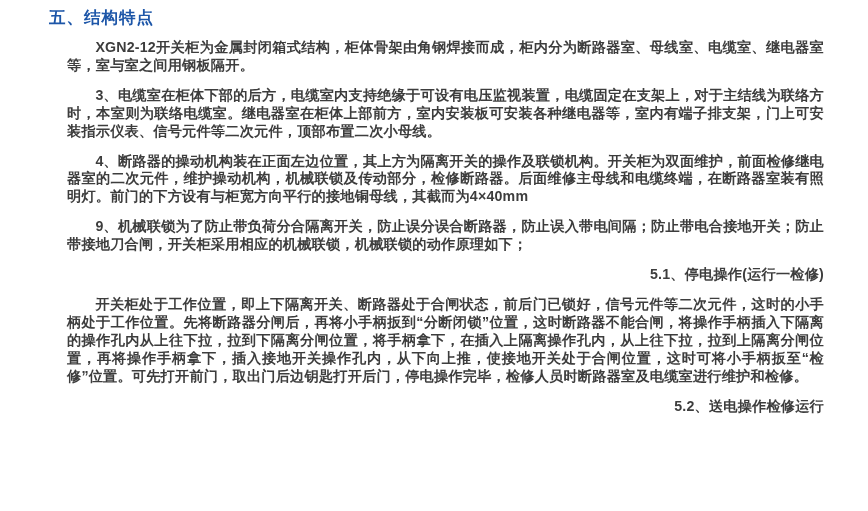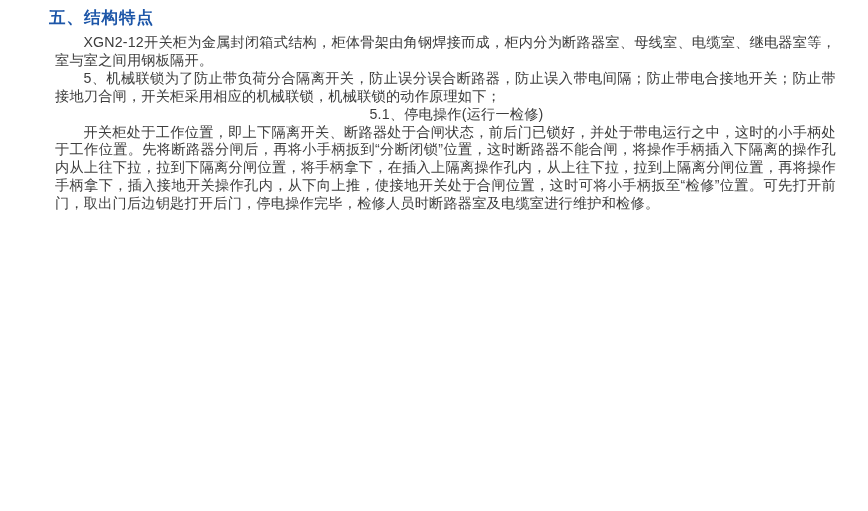--- a/index.html
+++ b/index.html
@@ -25,32 +25,36 @@
   }
   .section-title {
     font-size: 16.5px;
     font-weight: bold;
     color: #1d56a8;
     margin: 2px 0 7px -6px;
     line-height: 20px;
     letter-spacing: 1px;
   }
   .para {
-    margin: 0;
+    margin: 12px;
     text-indent: 2em;
     text-align: justify;
+    font-weight: bold;
   }
   .para.subhead {
     text-indent: 1.55em;
-    text-align: center;
+    text-align: right;
   }
 </style>
 </head>
 <body>
 
 <div class="page">
   <div class="section-title">五、结构特点</div>
 
   <p class="para">XGN2-12开关柜为金属封闭箱式结构，柜体骨架由角钢焊接而成，柜内分为断路器室、母线室、电缆室、继电器室等，室与室之间用钢板隔开。</p>
-  <p class="para">5、机械联锁为了防止带负荷分合隔离开关，防止误分误合断路器，防止误入带电间隔；防止带电合接地开关；防止带接地刀合闸，开关柜采用相应的机械联锁，机械联锁的动作原理如下；</p>
+  <p class="para">3、电缆室在柜体下部的后方，电缆室内支持绝缘于可设有电压监视装置，电缆固定在支架上，对于主结线为联络方时，本室则为联络电缆室。继电器室在柜体上部前方，室内安装板可安装各种继电器等，室内有端子排支架，门上可安装指示仪表、信号元件等二次元件，顶部布置二次小母线。</p>
+  <p class="para">4、断路器的操动机构装在正面左边位置，其上方为隔离开关的操作及联锁机构。开关柜为双面维护，前面检修继电器室的二次元件，维护操动机构，机械联锁及传动部分，检修断路器。后面维修主母线和电缆终端，在断路器室装有照明灯。前门的下方设有与柜宽方向平行的接地铜母线，其截而为4×40mm</p>
+  <p class="para">9、机械联锁为了防止带负荷分合隔离开关，防止误分误合断路器，防止误入带电间隔；防止带电合接地开关；防止带接地刀合闸，开关柜采用相应的机械联锁，机械联锁的动作原理如下；</p>
   <p class="para subhead">5.1、停电操作(运行一检修)</p>
-  <p class="para">开关柜处于工作位置，即上下隔离开关、断路器处于合闸状态，前后门已锁好，并处于带电运行之中，这时的小手柄处于工作位置。先将断路器分闸后，再将小手柄扳到“分断闭锁”位置，这时断路器不能合闸，将操作手柄插入下隔离的操作孔内从上往下拉，拉到下隔离分闸位置，将手柄拿下，在插入上隔离操作孔内，从上往下拉，拉到上隔离分闸位置，再将操作手柄拿下，插入接地开关操作孔内，从下向上推，使接地开关处于合闸位置，这时可将小手柄扳至“检修”位置。可先打开前门，取出门后边钥匙打开后门，停电操作完毕，检修人员时断路器室及电缆室进行维护和检修。</p>
+  <p class="para">开关柜处于工作位置，即上下隔离开关、断路器处于合闸状态，前后门已锁好，信号元件等二次元件，这时的小手柄处于工作位置。先将断路器分闸后，再将小手柄扳到“分断闭锁”位置，这时断路器不能合闸，将操作手柄插入下隔离的操作孔内从上往下拉，拉到下隔离分闸位置，将手柄拿下，在插入上隔离操作孔内，从上往下拉，拉到上隔离分闸位置，再将操作手柄拿下，插入接地开关操作孔内，从下向上推，使接地开关处于合闸位置，这时可将小手柄扳至“检修”位置。可先打开前门，取出门后边钥匙打开后门，停电操作完毕，检修人员时断路器室及电缆室进行维护和检修。</p>
+  <p class="para subhead">5.2、送电操作检修运行</p>
 </div>
 
 </body></html>

